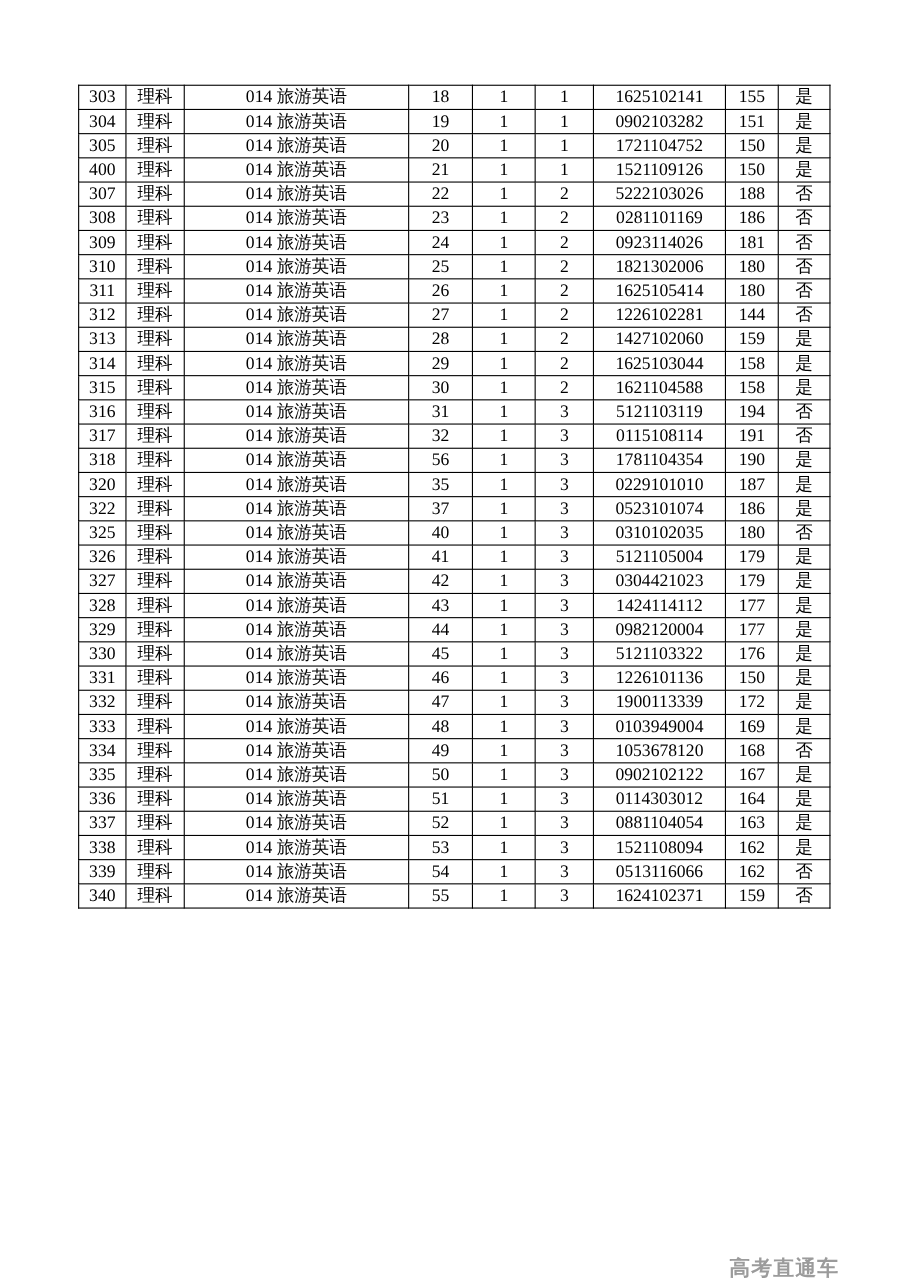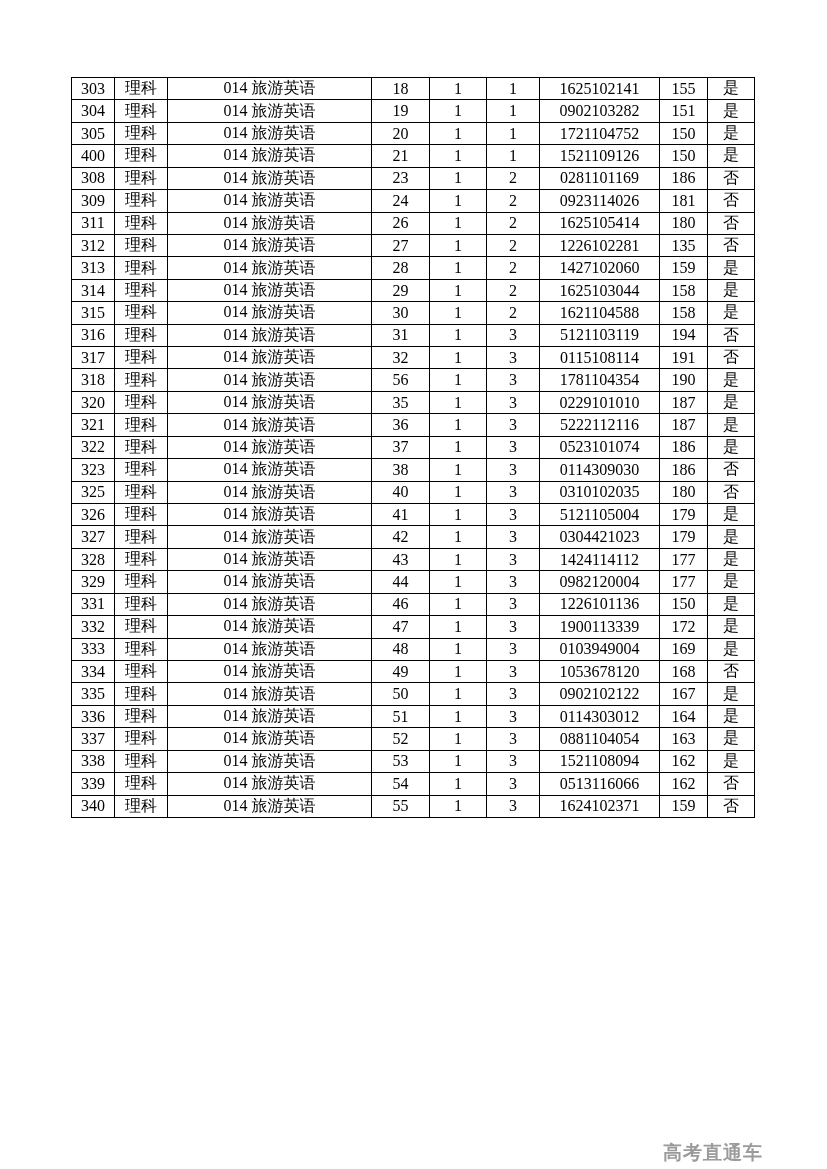--- a/index.html
+++ b/index.html
@@ -119,20 +119,31 @@
           <td>理科</td>
           <td>014  旅游英语</td>
           <td>21</td>
           <td>1</td>
           <td>1</td>
           <td>1521109126</td>
           <td>150</td>
           <td>是</td>
         </tr>
         <tr>
+          <td>307</td>
+          <td>理科</td>
+          <td>014  旅游英语</td>
+          <td>22</td>
+          <td>1</td>
+          <td>2</td>
+          <td>5222103026</td>
+          <td>188</td>
+          <td>否</td>
+        </tr>
+        <tr>
           <td>308</td>
           <td>理科</td>
           <td>014  旅游英语</td>
           <td>23</td>
           <td>1</td>
           <td>2</td>
           <td>0281101169</td>
           <td>186</td>
           <td>否</td>
         </tr>
@@ -141,39 +152,50 @@
           <td>理科</td>
           <td>014  旅游英语</td>
           <td>24</td>
           <td>1</td>
           <td>2</td>
           <td>0923114026</td>
           <td>181</td>
           <td>否</td>
         </tr>
         <tr>
+          <td>310</td>
+          <td>理科</td>
+          <td>014  旅游英语</td>
+          <td>25</td>
+          <td>1</td>
+          <td>2</td>
+          <td>1821302006</td>
+          <td>180</td>
+          <td>否</td>
+        </tr>
+        <tr>
           <td>311</td>
           <td>理科</td>
           <td>014  旅游英语</td>
           <td>26</td>
           <td>1</td>
           <td>2</td>
           <td>1625105414</td>
           <td>180</td>
           <td>否</td>
         </tr>
         <tr>
           <td>312</td>
           <td>理科</td>
           <td>014  旅游英语</td>
           <td>27</td>
           <td>1</td>
           <td>2</td>
           <td>1226102281</td>
-          <td>135</td>
+          <td>144</td>
           <td>否</td>
         </tr>
         <tr>
           <td>313</td>
           <td>理科</td>
           <td>014  旅游英语</td>
           <td>28</td>
           <td>1</td>
           <td>2</td>
           <td>1427102060</td>
@@ -240,53 +262,31 @@
           <td>理科</td>
           <td>014  旅游英语</td>
           <td>35</td>
           <td>1</td>
           <td>3</td>
           <td>0229101010</td>
           <td>187</td>
           <td>是</td>
         </tr>
         <tr>
-          <td>321</td>
-          <td>理科</td>
-          <td>014  旅游英语</td>
-          <td>36</td>
-          <td>1</td>
-          <td>3</td>
-          <td>5222112116</td>
-          <td>187</td>
-          <td>是</td>
-        </tr>
-        <tr>
           <td>322</td>
           <td>理科</td>
           <td>014  旅游英语</td>
           <td>37</td>
           <td>1</td>
           <td>3</td>
           <td>0523101074</td>
           <td>186</td>
           <td>是</td>
         </tr>
         <tr>
-          <td>323</td>
-          <td>理科</td>
-          <td>014  旅游英语</td>
-          <td>38</td>
-          <td>1</td>
-          <td>3</td>
-          <td>0114309030</td>
-          <td>186</td>
-          <td>否</td>
-        </tr>
-        <tr>
           <td>325</td>
           <td>理科</td>
           <td>014  旅游英语</td>
           <td>40</td>
           <td>1</td>
           <td>3</td>
           <td>0310102035</td>
           <td>180</td>
           <td>否</td>
         </tr>
@@ -325,20 +325,31 @@
         </tr>
         <tr>
           <td>329</td>
           <td>理科</td>
           <td>014  旅游英语</td>
           <td>44</td>
           <td>1</td>
           <td>3</td>
           <td>0982120004</td>
           <td>177</td>
+          <td>是</td>
+        </tr>
+        <tr>
+          <td>330</td>
+          <td>理科</td>
+          <td>014  旅游英语</td>
+          <td>45</td>
+          <td>1</td>
+          <td>3</td>
+          <td>5121103322</td>
+          <td>176</td>
           <td>是</td>
         </tr>
         <tr>
           <td>331</td>
           <td>理科</td>
           <td>014  旅游英语</td>
           <td>46</td>
           <td>1</td>
           <td>3</td>
           <td>1226101136</td>

